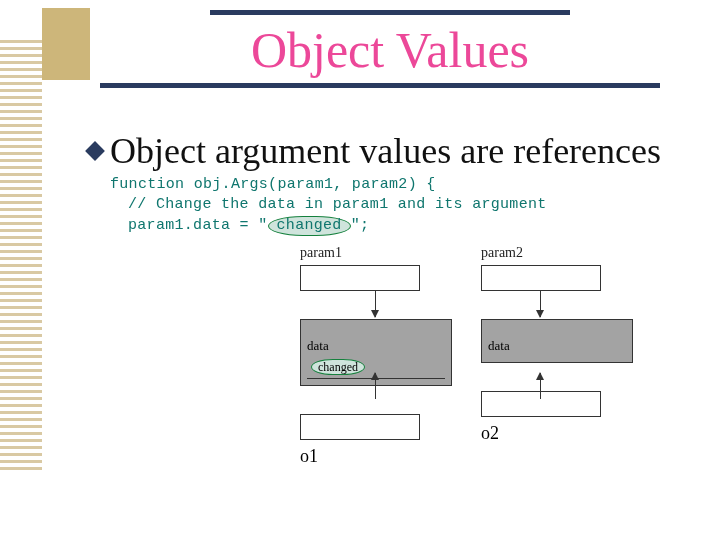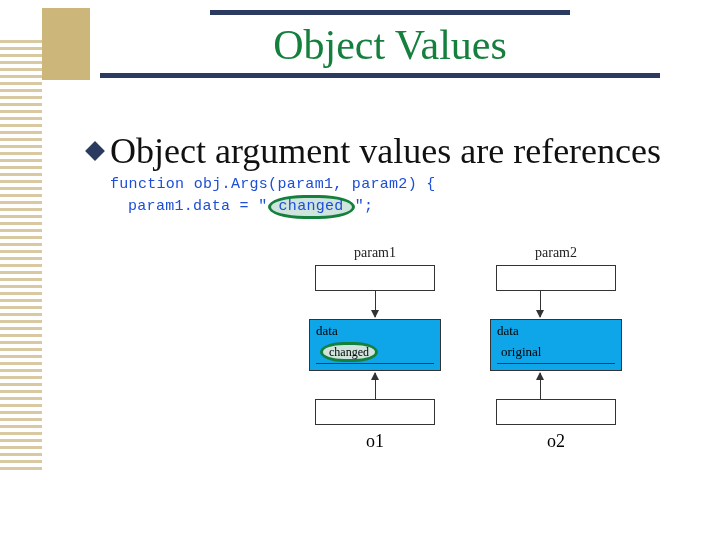--- a/index.html
+++ b/index.html
@@ -42,22 +42,22 @@
     top: 10px;
     right: 30px;
   }
   .rule-top {
     height: 5px;
     background: #2a3b5f;
     width: 360px;
     margin-left: 120px;
   }
   .title {
-    color: #15803d;
-    font-size: 42px;
+    color: #ec4899;
+    font-size: 50px;
     text-align: center;
     margin: 6px 0 4px 0;
     font-weight: normal;
   }
   .rule-bottom {
     height: 5px;
     background: #2a3b5f;
     width: 560px;
     margin-left: 10px;
   }
@@ -81,70 +81,69 @@
   .bullet-text {
     font-size: 36px;
     color: #111;
   }
   .code-block {
     position: absolute;
     left: 110px;
     top: 175px;
     font-family: "Courier New", monospace;
     font-size: 15px;
-    color: #1d4ed8;
+    color: #0f766e;
     line-height: 1.35;
     letter-spacing: 0.3px;
   }
   .code-block .indent { padding-left: 18px; display: inline-block; }
   .hl-oval {
     display: inline-block;
     background: #cfe4dc;
-    border: 3px solid #15803d;
+    border: 1px solid #15803d;
     border-radius: 50% / 60%;
     padding: 0 8px;
     line-height: 1.2;
   }
   
   .diagram {
     position: absolute;
     left: 300px;
     top: 245px;
     width: 380px;
     height: 260px;
     font-family: Georgia, 'Times New Roman', serif;
   }
   .col {
     position: absolute;
     width: 150px;
     display: flex;
     flex-direction: column;
-    align-items: center;
   }
   .col.c1 { left: 0; top: 0; }
   .col.c2 { left: 181px; top: 0; }
   .lbl {
     font-size: 14px;
     color: #222;
     margin-bottom: 4px;
   }
   .box {
     width: 120px;
     height: 26px;
     border: 1px solid #333;
     background: #fff;
     box-sizing: border-box;
   }
   .innerbox {
-    width: 132px;
+    width: 152px;
     border: 1px solid #333;
     box-sizing: border-box;
-    padding: 3px 6px 6px 6px;
+    padding: 18px 6px 6px 6px;
     margin-top: 28px;
-    background: #0ea5e9;
+    background: #a3a3a3;
   }
   .innerbox .field-lbl {
     font-size: 13px;
     margin-bottom: 2px;
   }
   .valcell {
     height: 22px;
     border-bottom: 1px solid #333;
     font-size: 13px;
     display: flex;
@@ -200,20 +199,23 @@
 </div>
 
 <div class="bullet-row">
   <span class="bullet-diamond"></span>
   <span class="bullet-text">Object argument values are references</span>
 </div>
 
 <div class="code-block">
   <div>
     <span>function obj.Args(param1, param2) {</span>
+  </div>
+  <div>
+    <span class="indent">// Change the data in param1 and its argument</span>
   </div>
   <div>
     <span class="indent"><span>param1.data = "</span><span class="hl-oval">changed</span><span>";</span></span>
   </div>
 </div>
 
 <div class="diagram">
 
   <div class="col c1">
     <div class="lbl">param1</div>
@@ -226,23 +228,20 @@
     </div>
     <div class="bottom-box"></div>
     <div class="bottom-lbl">o1</div>
   </div>
 
   <div class="col c2">
     <div class="lbl">param2</div>
     <div class="box"></div>
     <div class="innerbox">
       <div class="field-lbl">data</div>
-      <div class="valcell">
-        <span>original</span>
-      </div>
     </div>
     <div class="bottom-box"></div>
     <div class="bottom-lbl">o2</div>
   </div>
 
   <div class="arrow down" style="left:75px; top:46px; height:26px;"></div>
   <div class="arrow up" style="left:75px; top:128px; height:26px;"></div>
 
   <div class="arrow down" style="left:240px; top:46px; height:26px;"></div>
   <div class="arrow up" style="left:240px; top:128px; height:26px;"></div>

